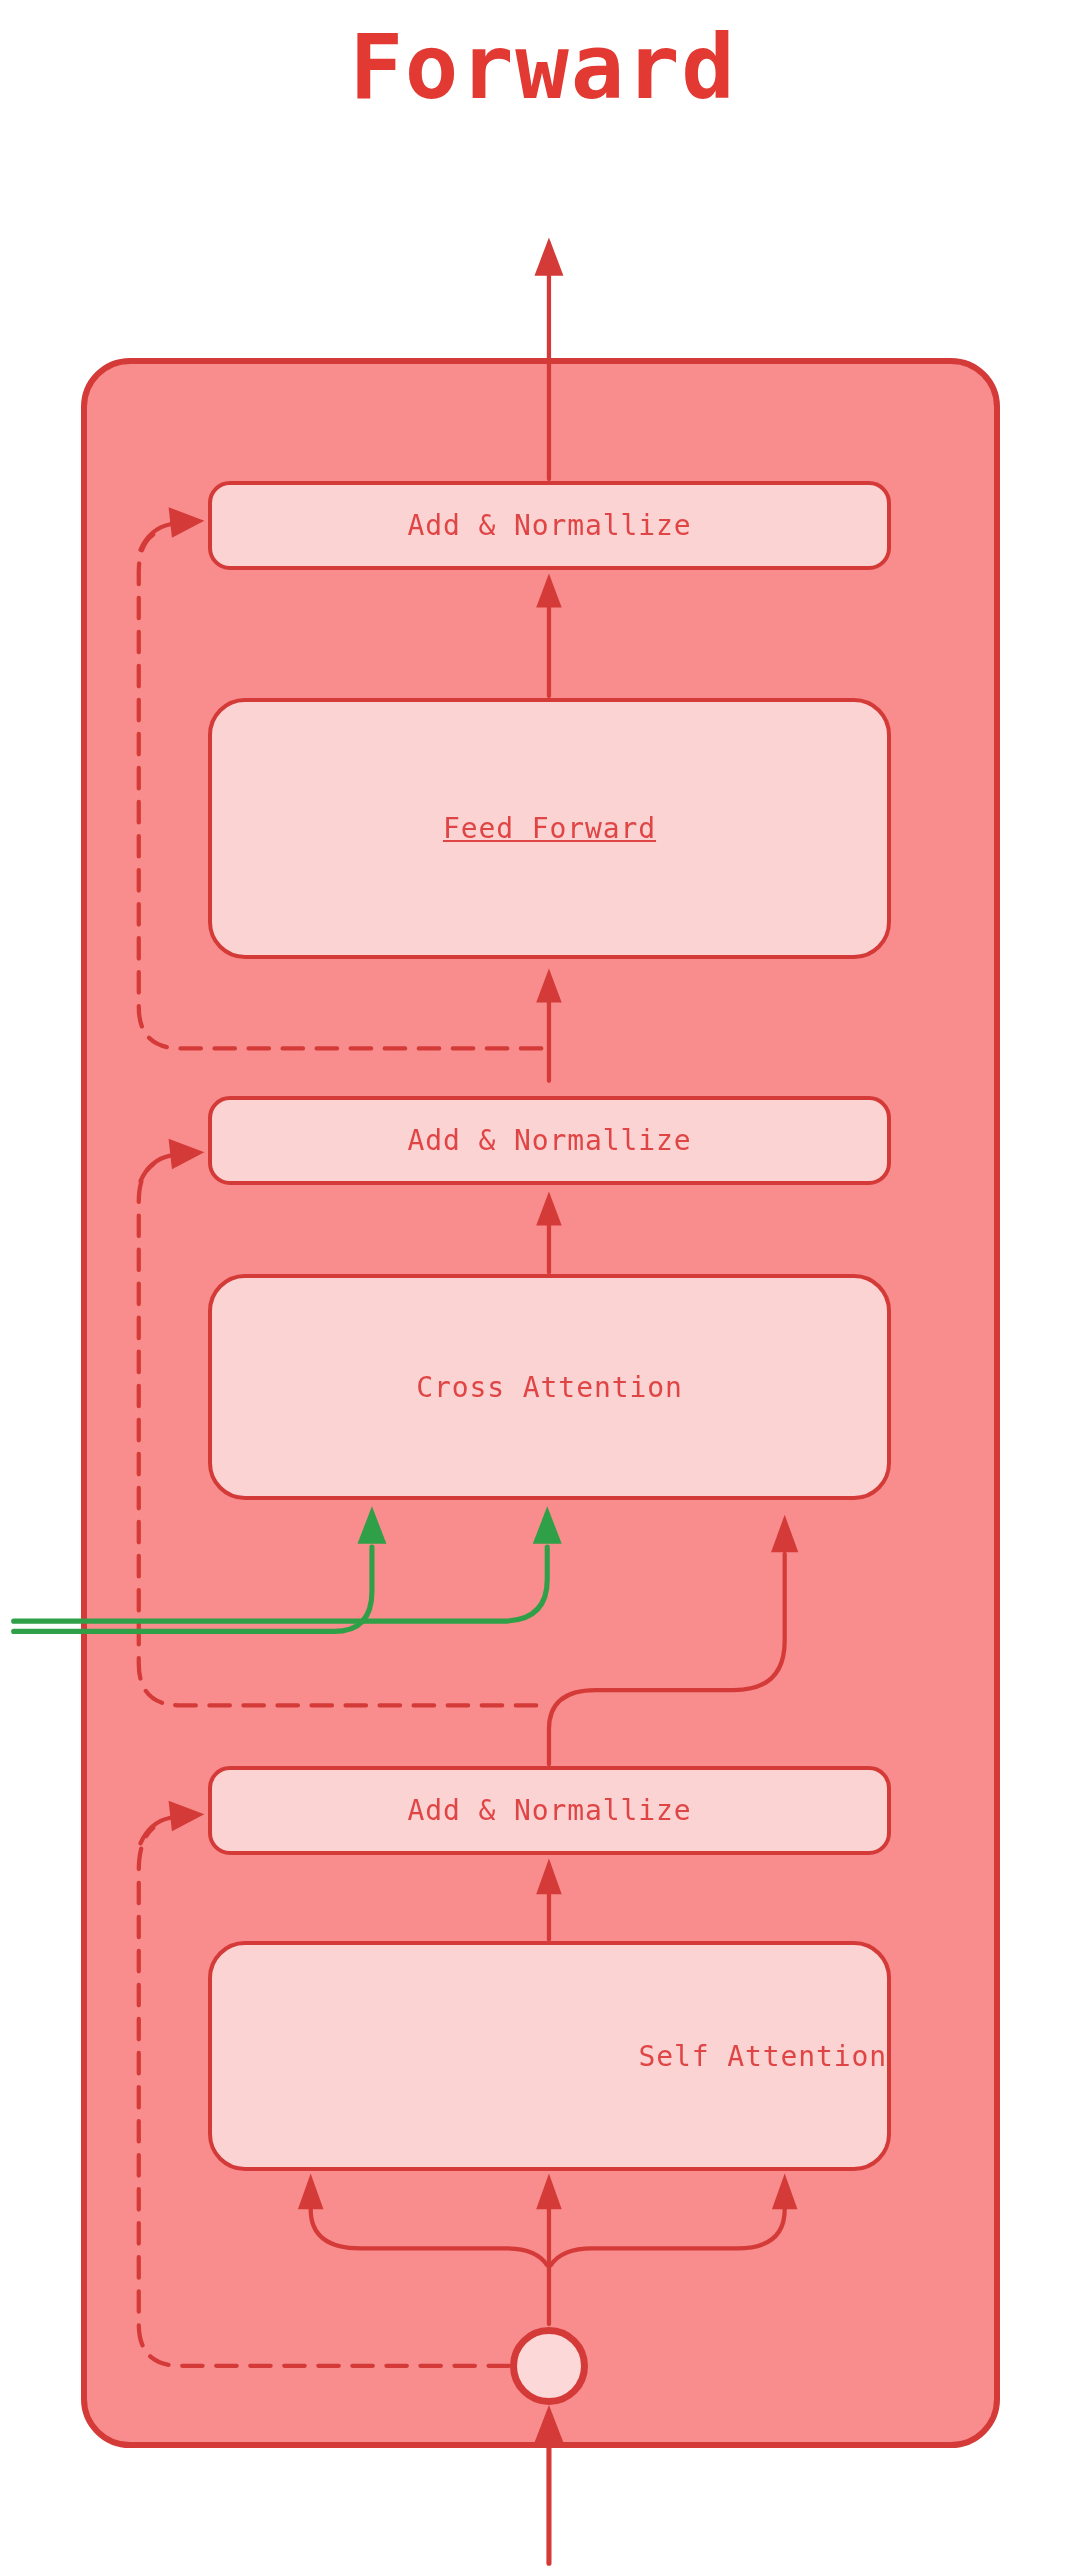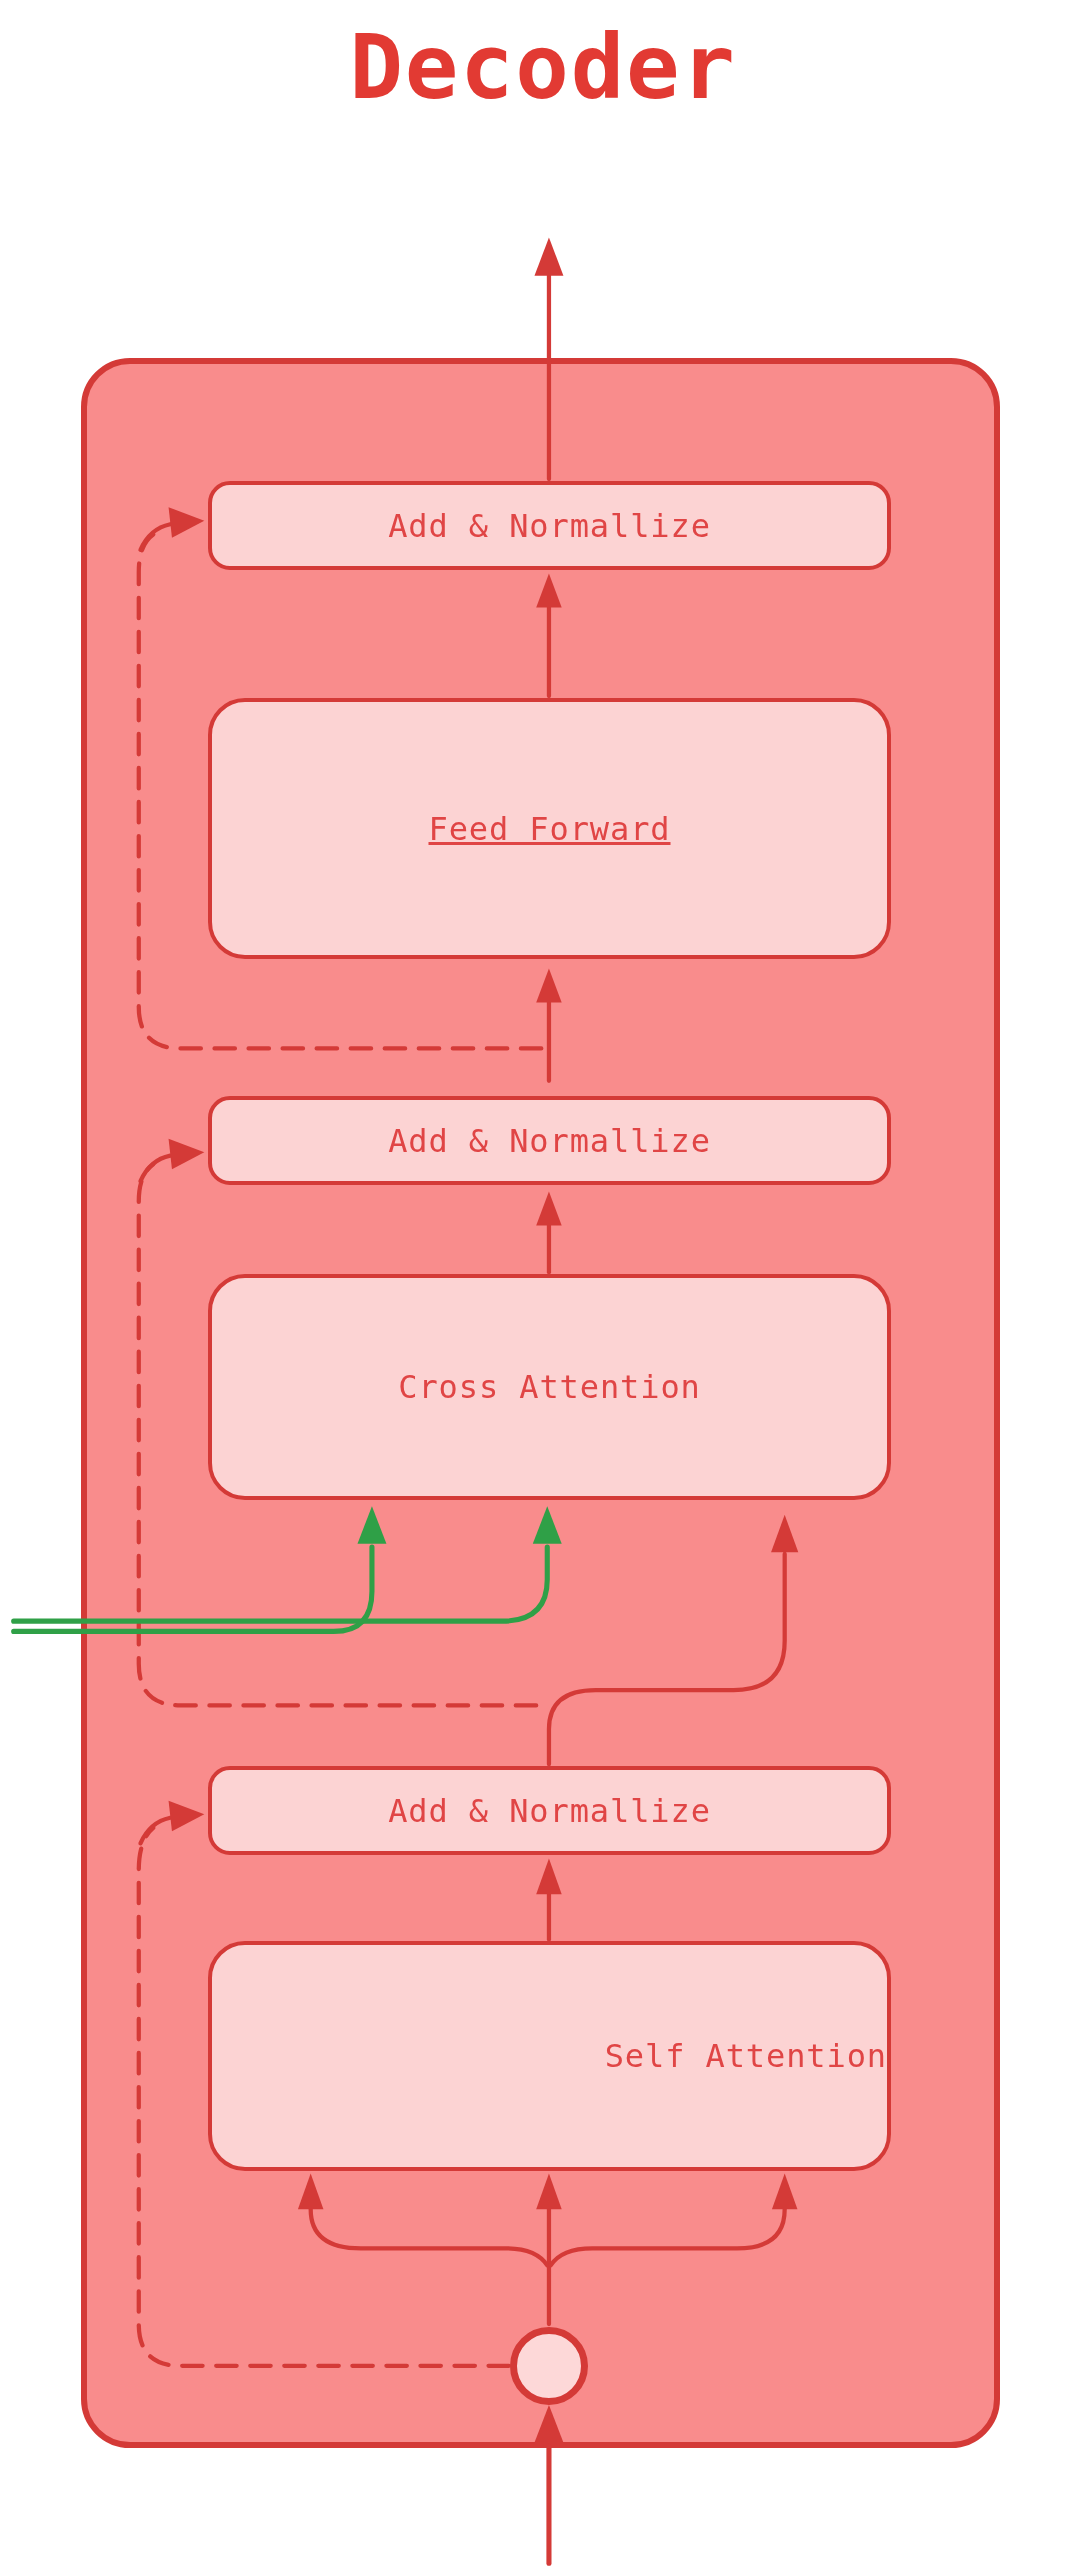--- a/index.html
+++ b/index.html
@@ -27,21 +27,21 @@
     background:var(--fill-container);
     border:6px solid var(--stroke-red);
     border-radius:49px;
   }
 
   .block{
     position:absolute;left:208px;width:683px;
     background:var(--fill-box);
     border:4.3px solid var(--stroke-red);
     display:flex;align-items:center;justify-content:center;
-    color:var(--text-red);font-size:32px;font-weight:500;letter-spacing:0.9px;
+    color:var(--text-red);font-size:28px;font-weight:500;letter-spacing:0.9px;
     z-index:3;
   }
   .addnorm{height:89px;border-radius:22px;}
   .big{border-radius:37px;}
 
   .an1{top:481px;}
   .ff{top:698px;height:261px;text-decoration:underline;}
   .an2{top:1096px;}
   .cross{top:1274px;height:226px;}
   .an3{top:1766px;}
@@ -59,21 +59,21 @@
   .dashed{stroke-dasharray:24 16;}
   .head{fill:var(--stroke-red);stroke:none;}
   .gwire{stroke:var(--green);stroke-width:6;fill:none;stroke-linecap:round;}
   .ghead{fill:var(--green);stroke:none;}
 </style>
 </head>
 <body>
 
 <div class="stage">
 
-  <div class="title">Decoder</div>
+  <div class="title">Forward</div>
 
   <div class="container"></div>
 
   <svg class="wires" width="1086" height="2576" viewBox="0 0 1276 3027">
 
     <path class="wire" d="M645 563 L645 294"></path>
     <path class="head" d="M645 279 L628 324 L662 324 Z"></path>
 
     <path class="wire" d="M645 818 L645 708"></path>
     <path class="head" d="M645 674 L630 714 L660 714 Z"></path>

